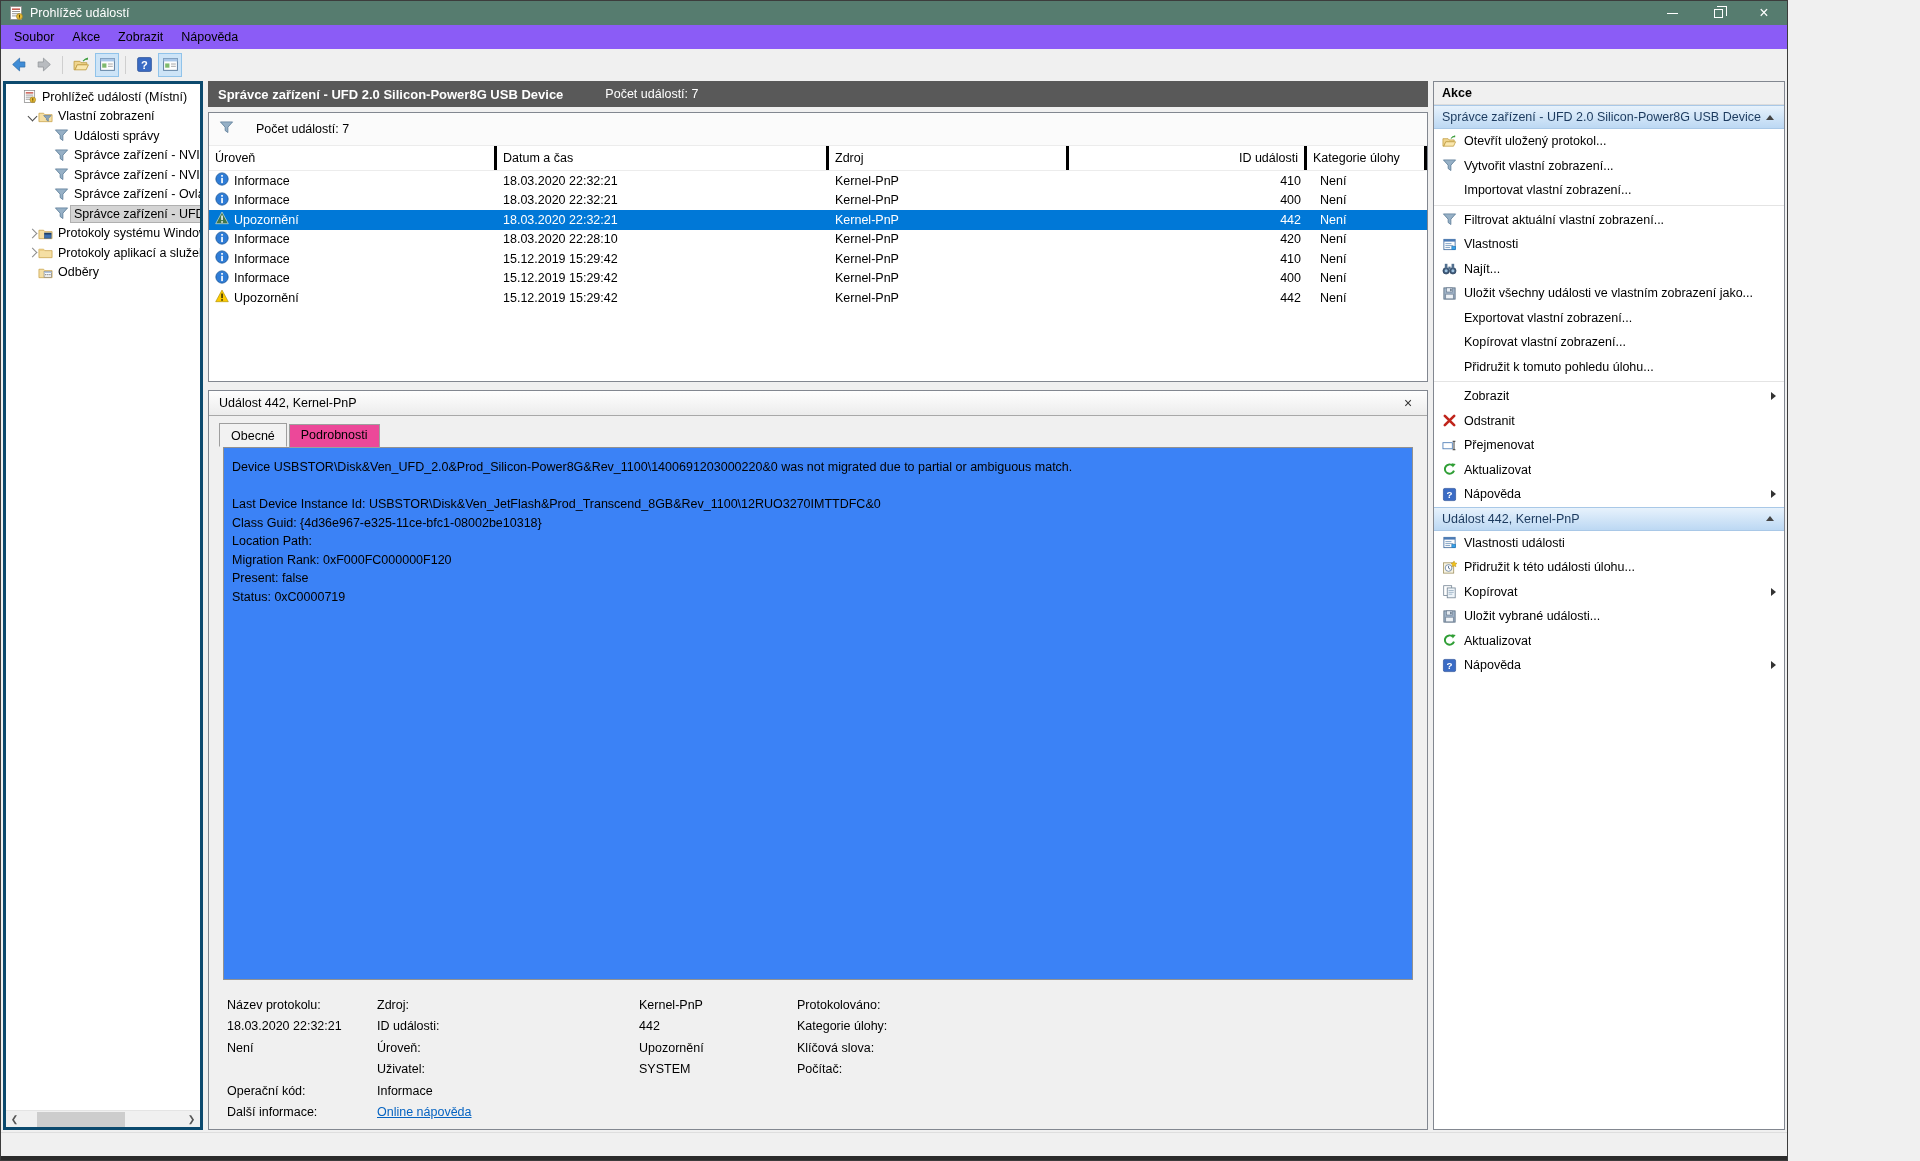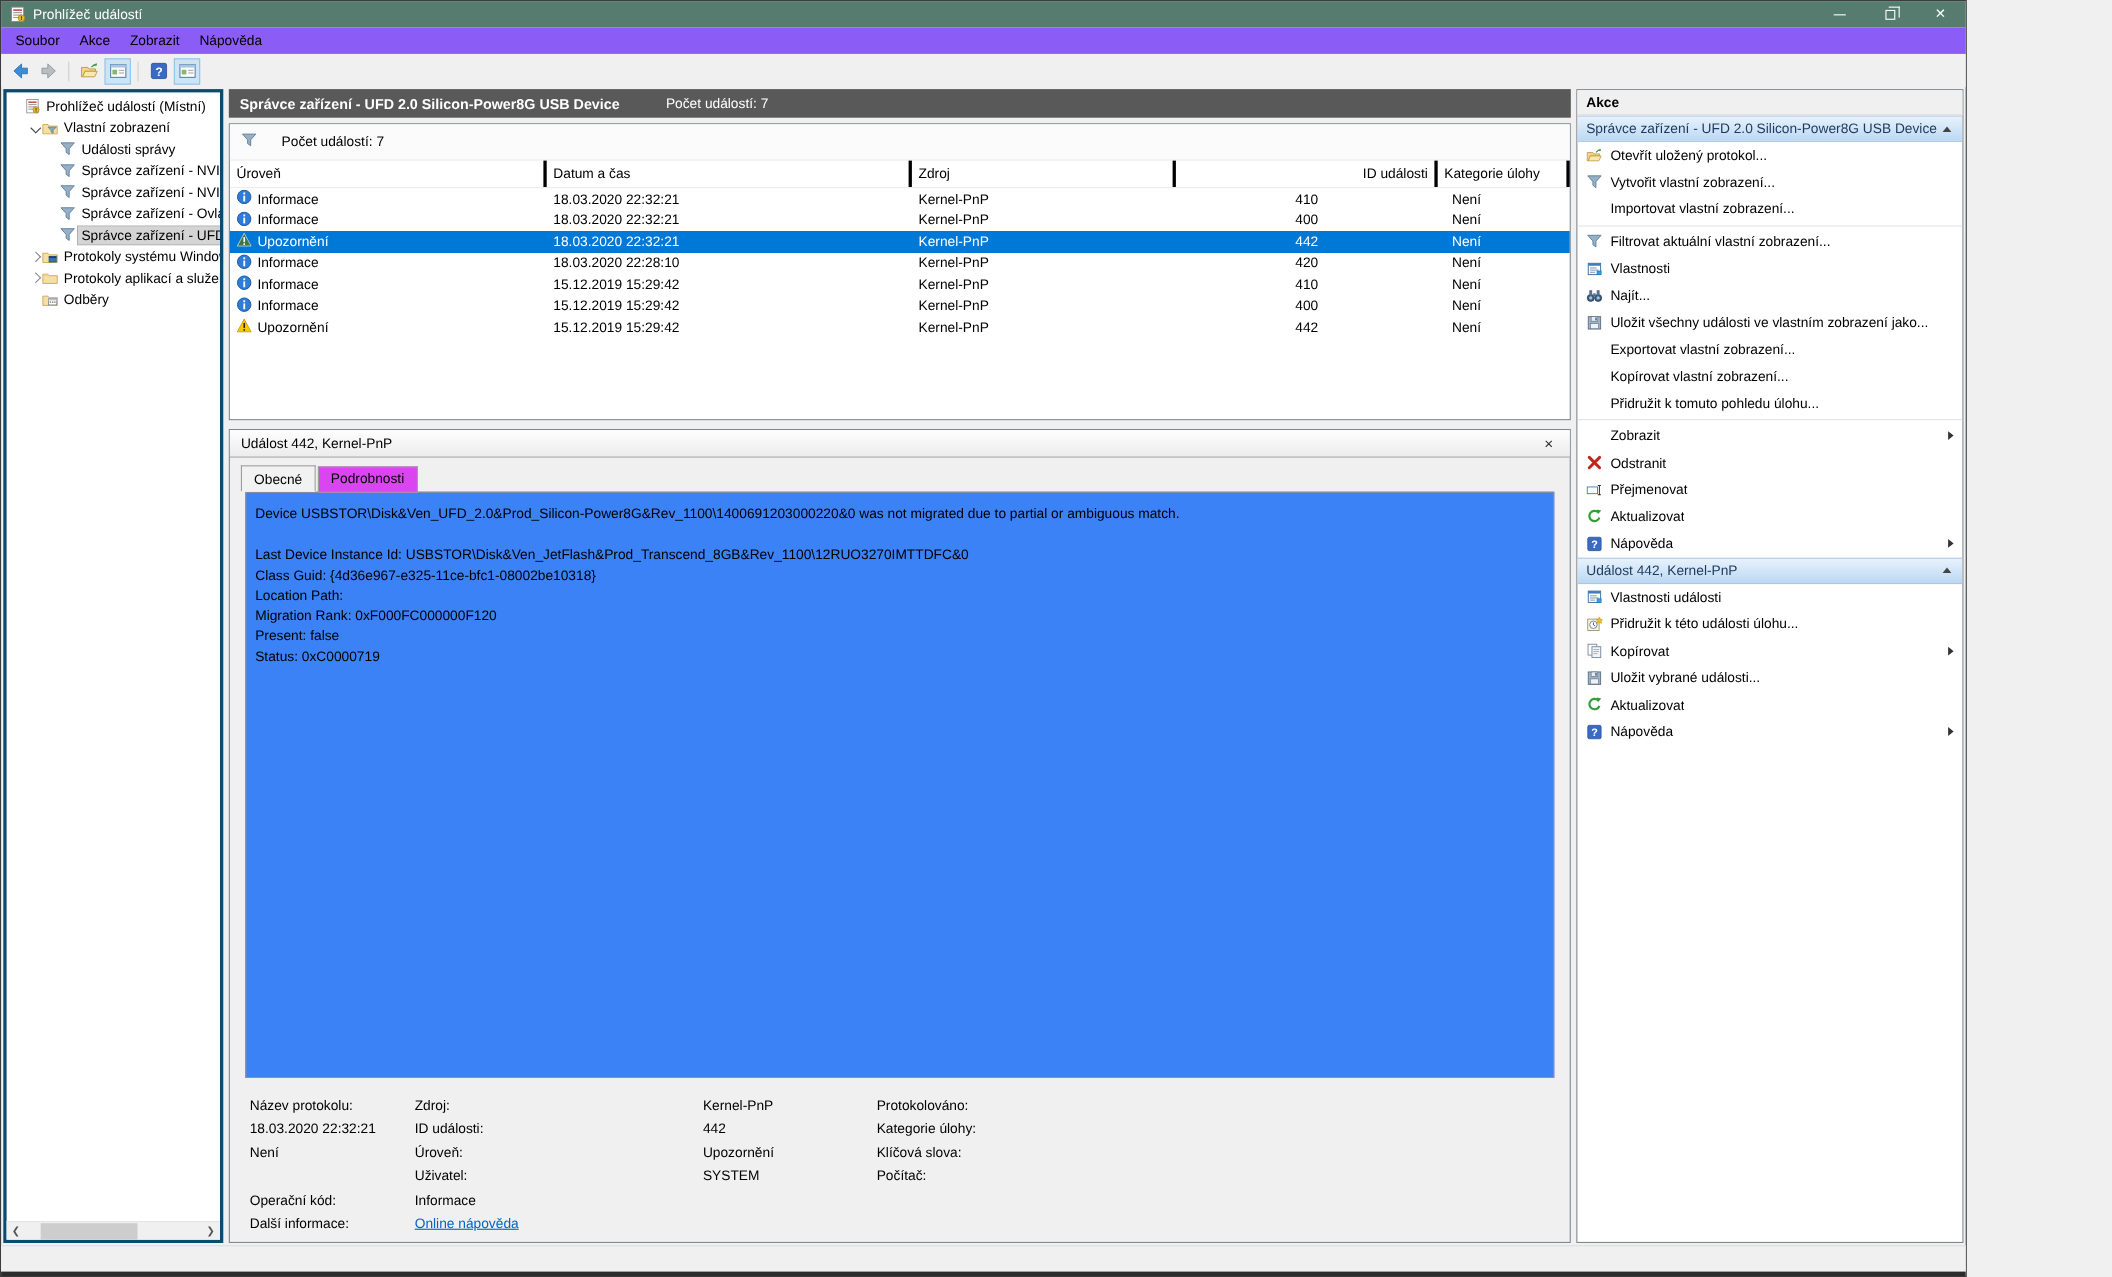--- a/index.html
+++ b/index.html
@@ -55,30 +55,30 @@
   .events-box { height:270px; flex:0 0 auto; margin-top:5px; background:#fff; border:1px solid #828790; display:flex; flex-direction:column; }
   .filter-bar { height:33px; flex:0 0 auto; display:flex; align-items:center; padding-left:10px; background:#fbfbfb; border-bottom:1px solid #ececec; }
   .filter-bar .f-text { margin-left:22px; }
   .tbl-header { height:25px; flex:0 0 auto; display:grid; grid-template-columns:288px 332px 240px 238px 1fr; align-items:center; border-bottom:1px solid #ececec; }
   .tbl-header .hcell { height:100%; display:flex; align-items:center; padding:0 6px; border-right:3px solid #000000; }
   .tbl-header .hcell.right { justify-content:flex-end; }
   .tbl-rows { flex:0 0 auto; }
   .tbl-row { height:19.5px; display:grid; grid-template-columns:288px 332px 240px 238px 1fr; align-items:center; }
   .tbl-row .cell { padding:0 6px; display:flex; align-items:center; overflow:hidden; white-space:nowrap; }
   .tbl-row .cell.level { gap:5px; }
-  .tbl-row .cell.right { justify-content:center; }
+  .tbl-row .cell.right { justify-content:flex-end; }
   .tbl-row .cell.cat { padding-left:13px; }
   .tbl-row.selected { background:#0078d7; color:#fff; }
 
   
   .detail-pane { flex:1 1 auto; margin-top:8px; border:1px solid #828790; background:#f0f0f0; display:flex; flex-direction:column; min-height:0; }
   .detail-header { height:25px; flex:0 0 auto; background:linear-gradient(#fefefe,#ececec); border-bottom:1px solid #a8a8a8; display:flex; align-items:center; padding:0 10px; }
   .detail-header .dh-close { margin-left:auto; font-size:14px; color:#333; width:18px; text-align:center; }
   .tabs { flex:0 0 auto; display:flex; padding:7px 0 0 10px; height:31px; }
-  .tab { padding:3px 11px 4px 11px; border:1px solid #9e9e9e; background:#d946ef; position:relative; top:1px; margin-right:2px; font-size:12.5px; }
+  .tab { padding:3px 11px 4px 11px; border:1px solid #9e9e9e; background:#ec4899; position:relative; top:1px; margin-right:2px; font-size:12.5px; }
   .tab.active { background:#f2f2f2; border-bottom:1px solid #f2f2f2; z-index:2; top:0; padding-top:5px; }
   .detail-content { flex:1 1 auto; margin:0 14px; border:1px solid #919191; background:#3b82f6; padding:10px 8px; overflow:hidden; line-height:18.5px; }
   .detail-content .dline { min-height:18.5px; white-space:pre-wrap; word-break:break-all; }
   .detail-fields { flex:0 0 auto; padding:14px 14px 6px 18px; display:grid; grid-template-columns:150px 262px 158px 1fr; grid-auto-rows:21.5px; align-items:center; }
   .fld-label { color:#000; }
   .fld-value.spans { grid-column:2 / 5; }
   a.online-link { color:#0563c1; text-decoration:underline; }
 
   
   .actions-panel { width:352px; flex:0 0 auto; margin-left:5px; display:flex; flex-direction:column; border:1px solid #828790; background:#fff; }

